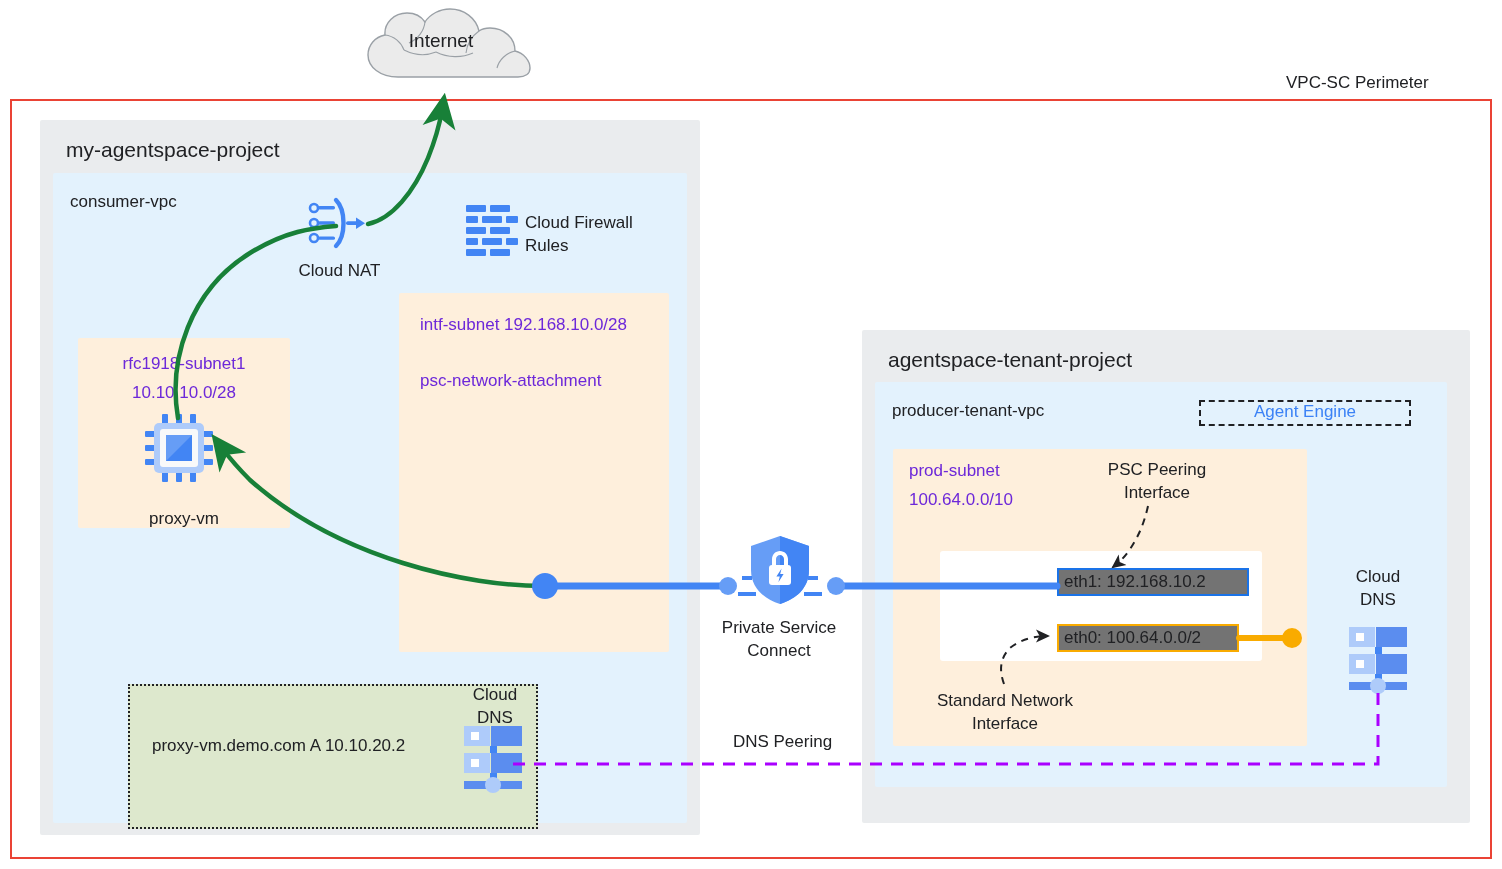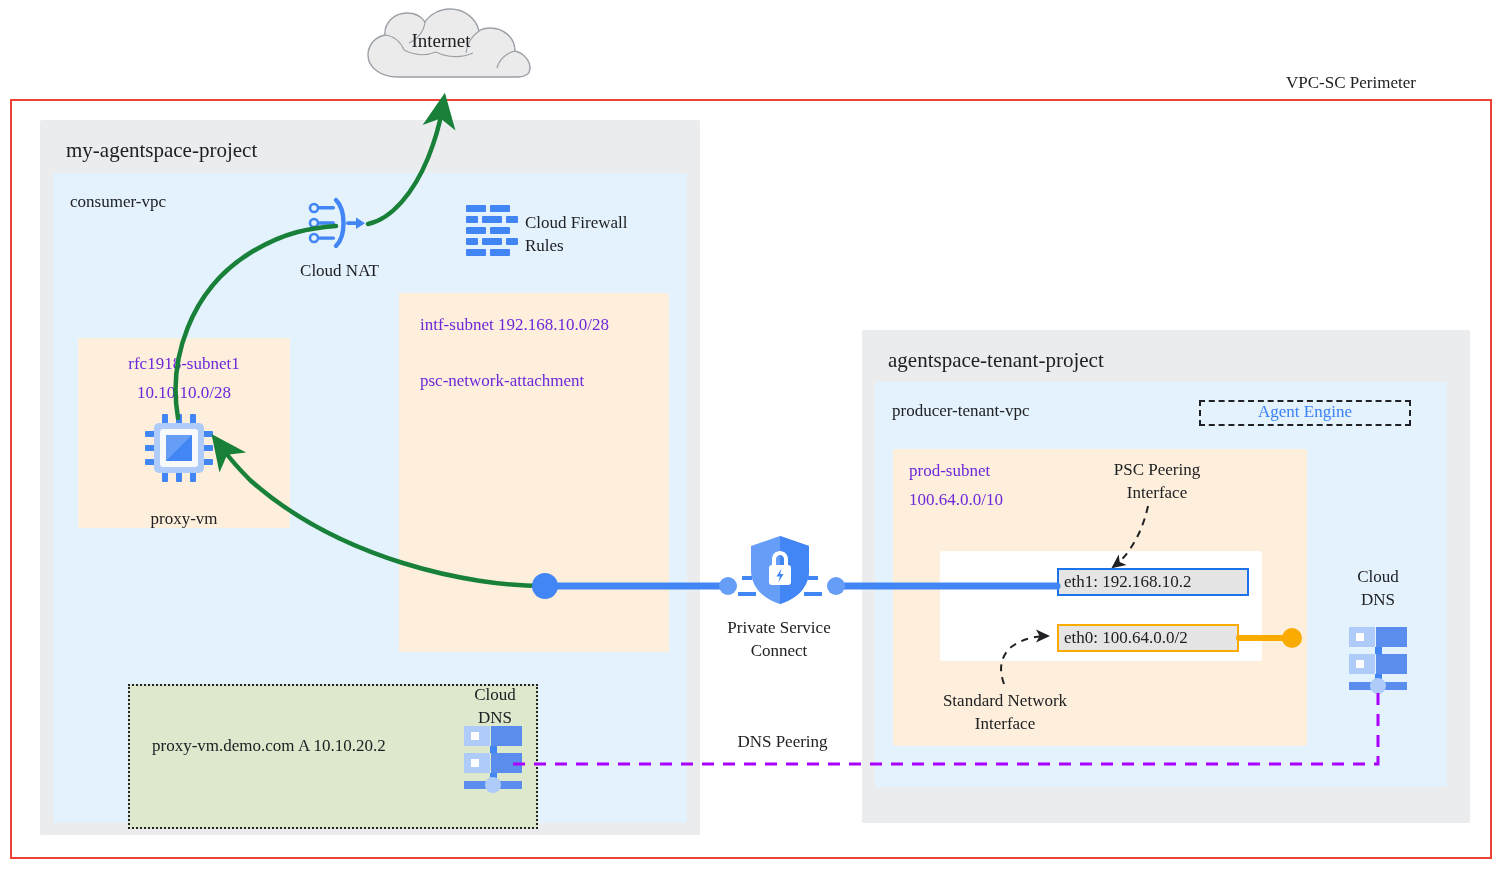--- a/index.html
+++ b/index.html
@@ -8,21 +8,21 @@
     background: #ffffff;
   }
   #stage {
     position: relative;
     width: 1502px;
     height: 869px;
     background: #ffffff;
     font-family: "Liberation Sans", sans-serif;
     overflow: hidden;
   }
-  .abs { position: absolute; font-family: Liberation Serif, serif; }
+  .abs { position: absolute; }
   svg.layer {
     position: absolute;
     left: 0; top: 0;
     width: 1502px;
     height: 869px;
     pointer-events: none;
   }
 
   
   .perimeter-box {
@@ -123,21 +123,21 @@
   
   .iface {
     position: absolute;
     height: 28px;
     box-sizing: border-box;
     display: flex;
     align-items: center;
     padding-left: 5px;
     font-size: 17px;
     color: #202124;
-    background: #e5e5e5;
+    background: #737373;
     white-space: nowrap;
   }
   .iface-eth1 {
     left: 1057px; top: 568px; width: 192px;
     border: 2.5px solid #1a73e8;
   }
   .iface-eth0 {
     left: 1057px; top: 624px; width: 182px;
     border: 2.5px solid #f9ab00;
   }

